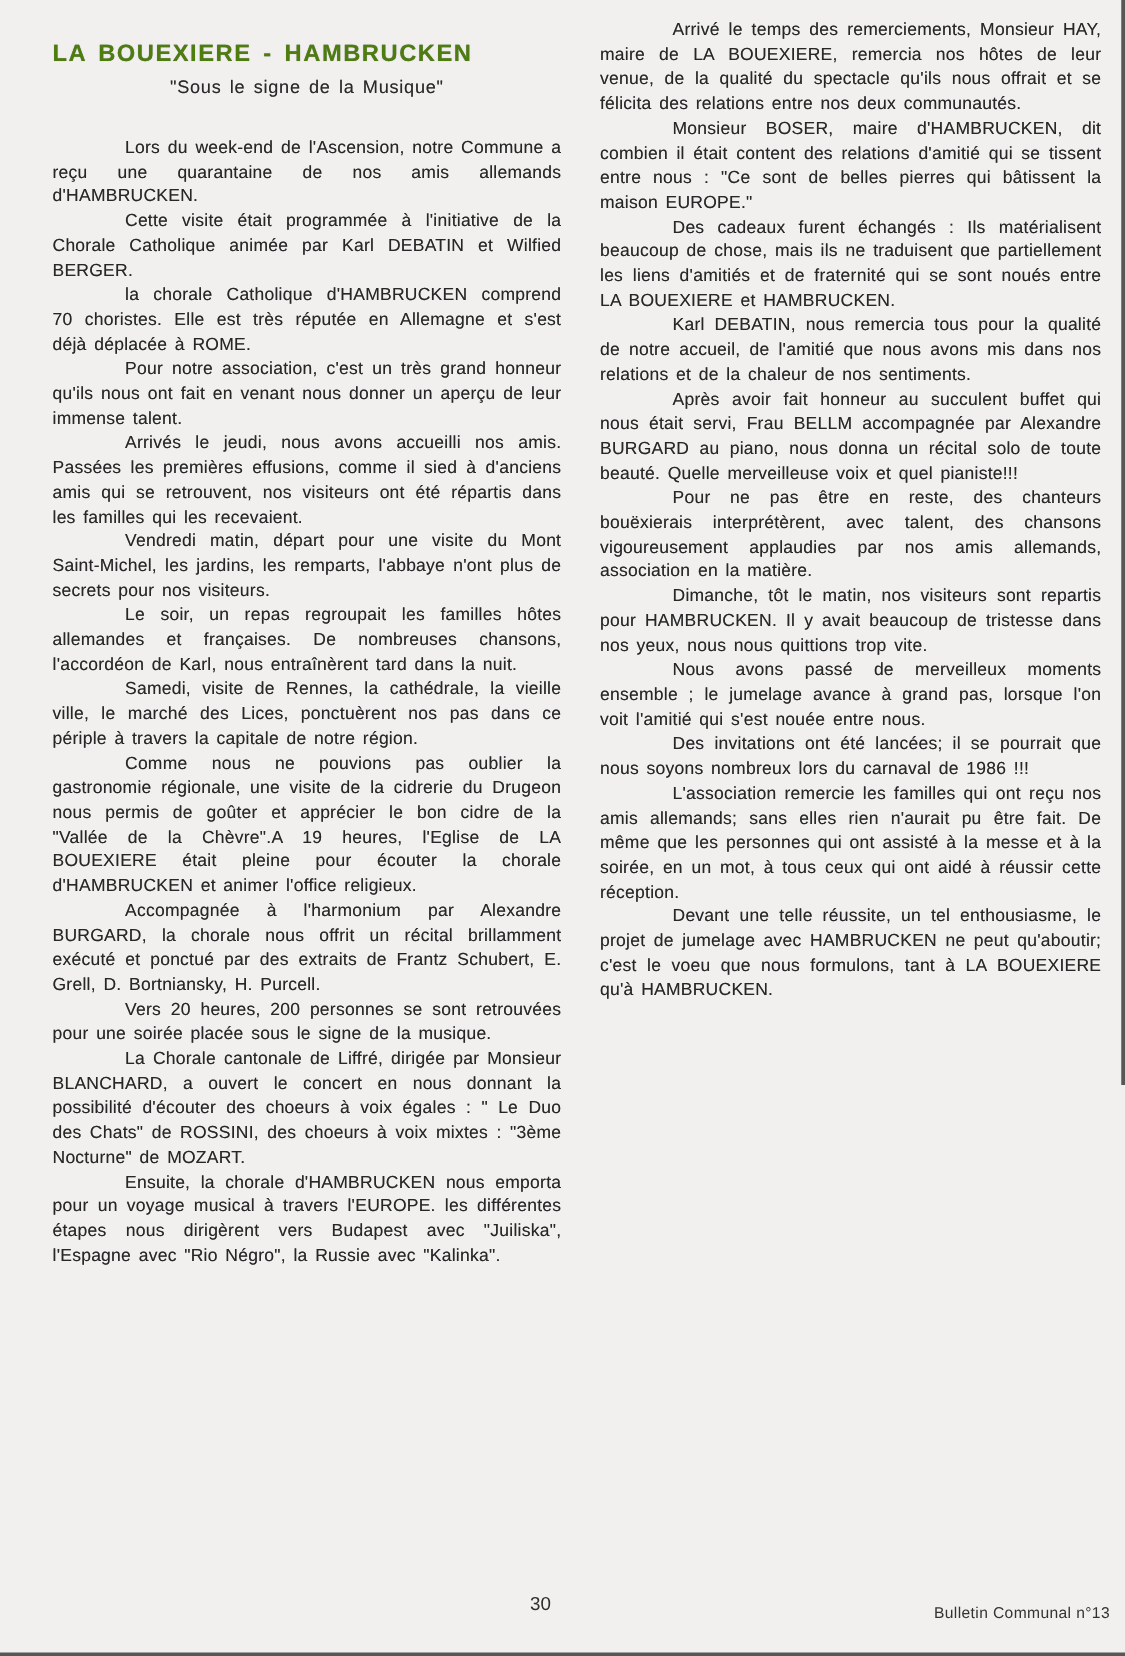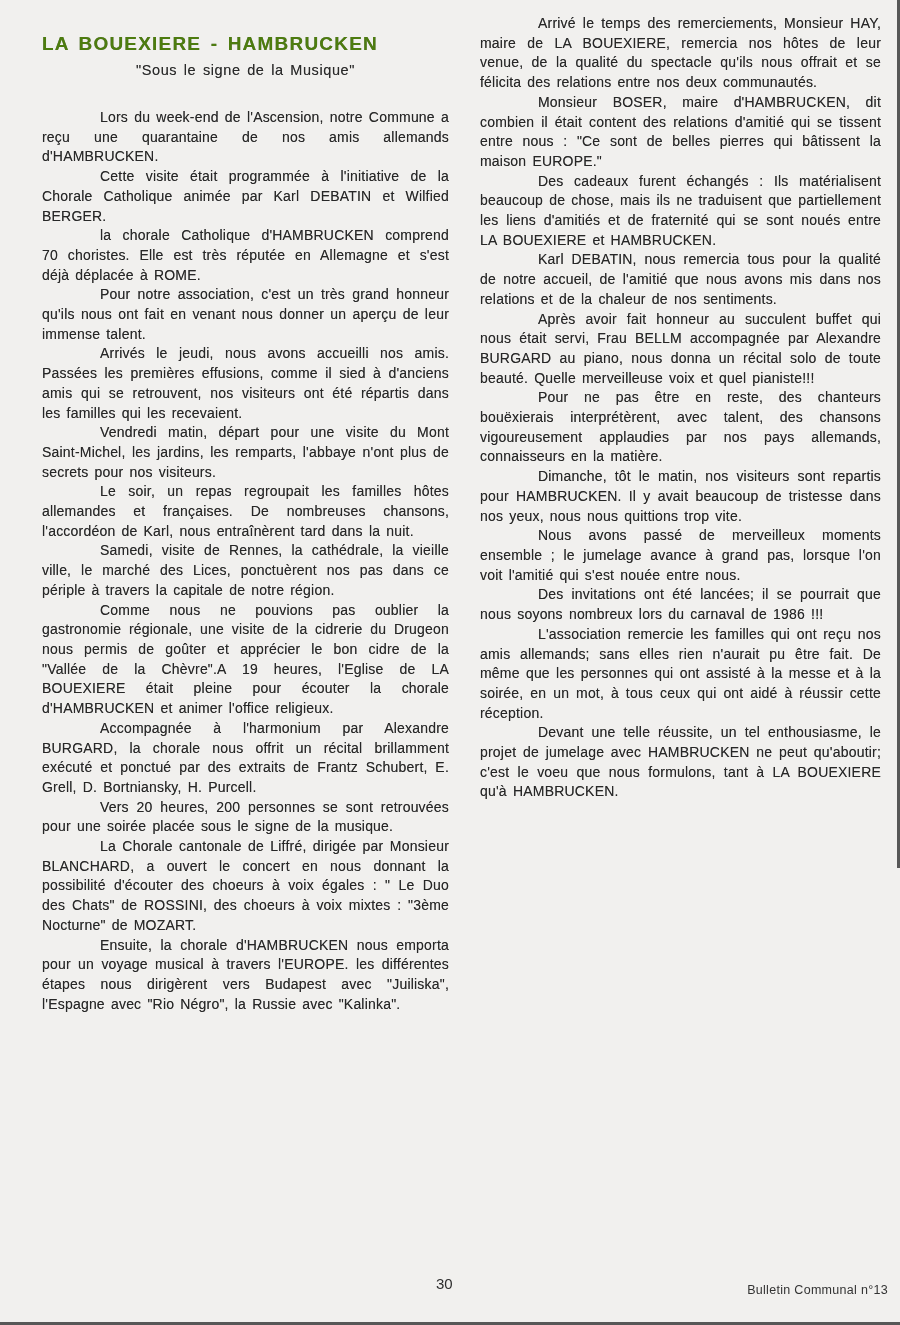--- a/index.html
+++ b/index.html
@@ -37,21 +37,21 @@
   }
   .doc-subtitle {
     position: absolute; left: 42px; top: 62px; width: 407px;
     text-align: center;
     font-size: 14.5px; letter-spacing: 0.6px; word-spacing: 2px;
     color: #2a2a2a;
     text-shadow: 0 0 0.5px rgba(20,20,20,0.45);
   }
   .footer-page-number {
     position: absolute; left: 424px; top: 1275px;
-    font-size: 15px; color: #2e2e2e; margin-left: 12px;
+    font-size: 15px; color: #2e2e2e;
   }
   .footer-bulletin {
     position: absolute; right: 12px; top: 1283px;
     font-size: 12.5px; font-weight: normal;
     letter-spacing: 0.3px; color: #333;
   }
   .scan-edge-right {
     position: absolute; right: 0; top: 0;
     width: 3px; height: 868px;
     background: #3c3c3c; opacity: 0.85;
@@ -86,21 +86,21 @@
       <p class="para">La Chorale cantonale de Liffré, dirigée par Monsieur BLANCHARD, a ouvert le concert en nous donnant la possibilité d'écouter des choeurs à voix égales : " Le Duo des Chats" de ROSSINI, des choeurs à voix mixtes : "3ème Nocturne" de MOZART.</p>
       <p class="para">Ensuite, la chorale d'HAMBRUCKEN nous emporta pour un voyage musical à travers l'EUROPE. les différentes étapes nous dirigèrent vers Budapest avec "Juiliska", l'Espagne avec "Rio Négro", la Russie avec "Kalinka".</p>
     </div>
 
   <div class="col col-right">
       <p class="para">Arrivé le temps des remerciements, Monsieur HAY, maire de LA BOUEXIERE, remercia nos hôtes de leur venue, de la qualité du spectacle qu'ils nous offrait et se félicita des relations entre nos deux communautés.</p>
       <p class="para">Monsieur BOSER, maire d'HAMBRUCKEN, dit combien il était content des relations d'amitié qui se tissent entre nous : "Ce sont de belles pierres qui bâtissent la maison EUROPE."</p>
       <p class="para">Des cadeaux furent échangés : Ils matérialisent beaucoup de chose, mais ils ne traduisent que partiellement les liens d'amitiés et de fraternité qui se sont noués entre LA BOUEXIERE et HAMBRUCKEN.</p>
       <p class="para">Karl DEBATIN, nous remercia tous pour la qualité de notre accueil, de l'amitié que nous avons mis dans nos relations et de la chaleur de nos sentiments.</p>
       <p class="para">Après avoir fait honneur au succulent buffet qui nous était servi, Frau BELLM accompagnée par Alexandre BURGARD au piano, nous donna un récital solo de toute beauté. Quelle merveilleuse voix et quel pianiste!!!</p>
-      <p class="para">Pour ne pas être en reste, des chanteurs bouëxierais interprétèrent, avec talent, des chansons vigoureusement applaudies par nos pays allemands, connaisseurs en la matière.</p>
+      <p class="para">Pour ne pas être en reste, des chanteurs bouëxierais interprétèrent, avec talent, des chansons vigoureusement applaudies par nos amis allemands, association en la matière.</p>
       <p class="para">Dimanche, tôt le matin, nos visiteurs sont repartis pour HAMBRUCKEN. Il y avait beaucoup de tristesse dans nos yeux, nous nous quittions trop vite.</p>
       <p class="para">Nous avons passé de merveilleux moments ensemble ; le jumelage avance à grand pas, lorsque l'on voit l'amitié qui s'est nouée entre nous.</p>
       <p class="para">Des invitations ont été lancées; il se pourrait que nous soyons nombreux lors du carnaval de 1986 !!!</p>
       <p class="para">L'association remercie les familles qui ont reçu nos amis allemands; sans elles rien n'aurait pu être fait. De même que les personnes qui ont assisté à la messe et à la soirée, en un mot, à tous ceux qui ont aidé à réussir cette réception.</p>
       <p class="para">Devant une telle réussite, un tel enthousiasme, le projet de jumelage avec HAMBRUCKEN ne peut qu'aboutir; c'est le voeu que nous formulons, tant à LA BOUEXIERE qu'à HAMBRUCKEN.</p>
     </div>
 
   <div class="footer-page-number">30</div>
 
   <div class="footer-bulletin">Bulletin Communal n°13</div>

